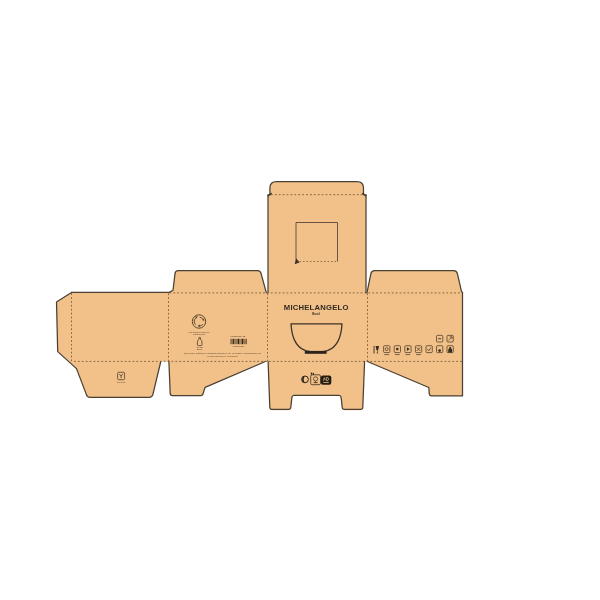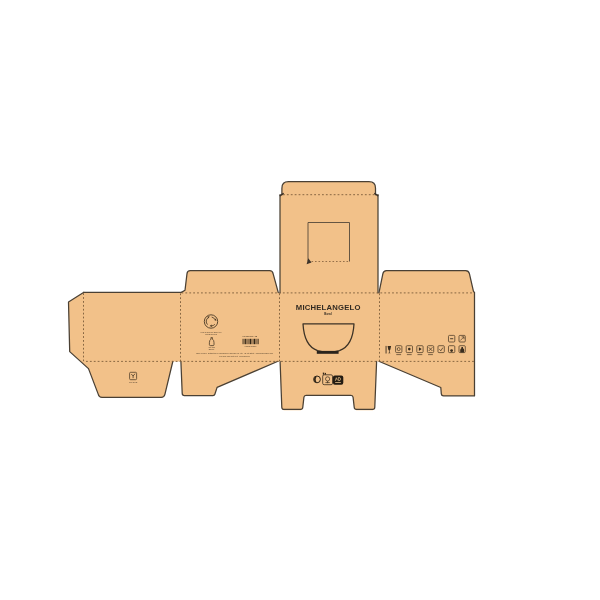--- a/index.html
+++ b/index.html
@@ -1,16 +1,16 @@
 <!DOCTYPE html>
 <html><head>
 <meta charset="utf-8">
 <style>
   html,body{margin:0;padding:0;background:#ffffff;}
-  .page{width:548px;height:600px;position:relative;font-family:"Liberation Sans",sans-serif;margin-left:12px;}
+  .page{width:548px;height:600px;position:relative;font-family:"Liberation Sans",sans-serif;}
   svg{display:block;}
   text{font-family:"Liberation Sans",sans-serif;}
 </style>
 </head>
 <body>
 <div class="page">
 <svg width="600" height="600" viewBox="0 0 600 600" style="filter:blur(0.28px)">
 
   <rect x="0" y="0" width="600" height="600" fill="#ffffff"></rect>
 

